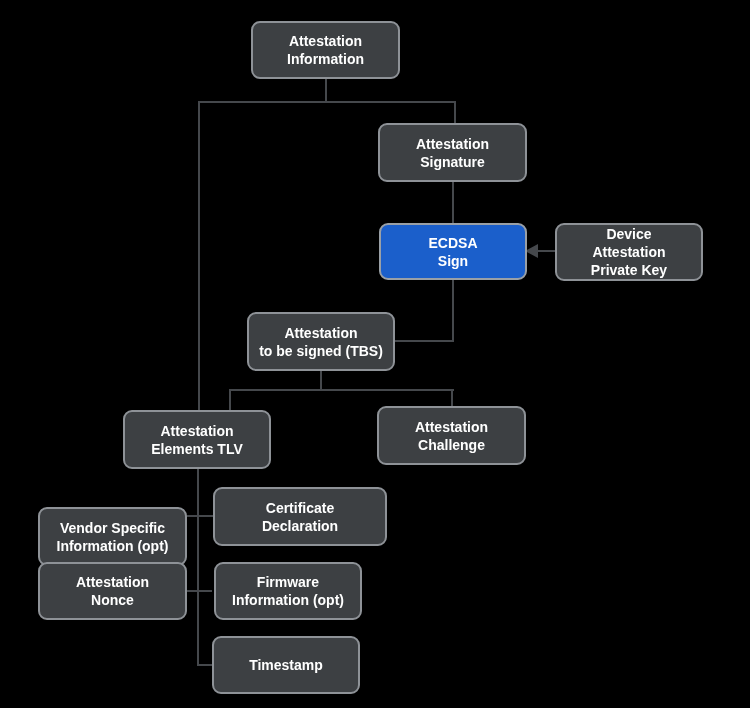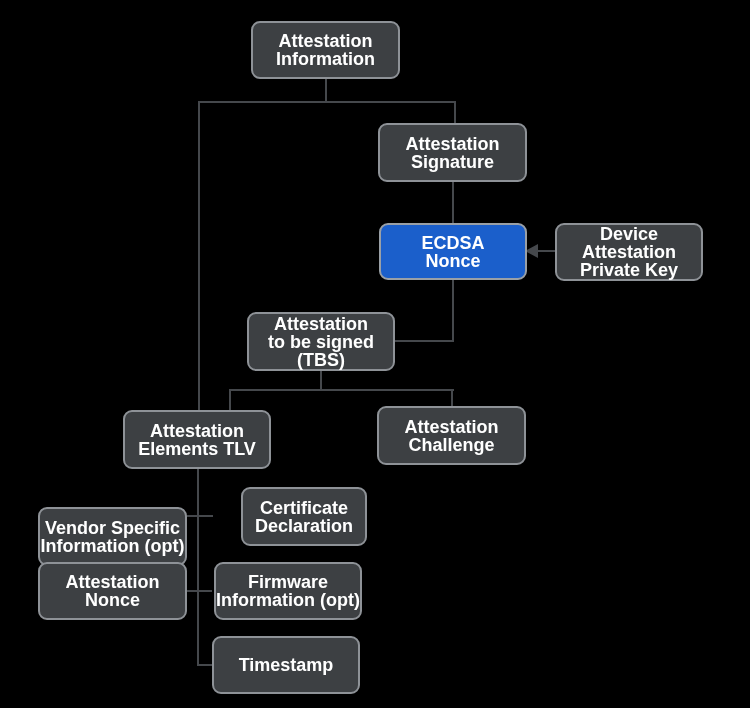--- a/index.html
+++ b/index.html
@@ -19,21 +19,21 @@
     position: absolute;
     box-sizing: border-box;
     background: var(--node-fill, #3d4043);
     border: 2px solid var(--node-border, #8e9297);
     border-radius: 9px;
     color: var(--text, #ffffff);
     display: flex;
     align-items: center;
     justify-content: center;
     text-align: center;
-    font-size: 18px;
+    font-size: 14px;
     line-height: 18px;
     font-weight: bold;
   }
   .node .lbl {
     white-space: pre-line;
     pointer-events: none;
   }
   .node.highlight {
     background: var(--highlight-fill, #1b5fcb);
     border-color: var(--highlight-border, #9aa0a6);
@@ -79,21 +79,21 @@
 Information</span>
   </div>
 
   <div class="node" style="left:378px; top:123px; width:149px; height:59px;">
     <span class="lbl">Attestation
 Signature</span>
   </div>
 
   <div class="node highlight" style="left:379px; top:223px; width:148px; height:57px;">
     <span class="lbl">ECDSA
-Nonce</span>
+Sign</span>
   </div>
 
   <div class="node" style="left:555px; top:223px; width:148px; height:58px;">
     <span class="lbl">Device
 Attestation
 Private Key</span>
   </div>
 
   <div class="node" style="left:247px; top:312px; width:148px; height:59px;">
     <span class="lbl">Attestation
@@ -108,21 +108,21 @@
   <div class="node" style="left:377px; top:406px; width:149px; height:59px;">
     <span class="lbl">Attestation
 Challenge</span>
   </div>
 
   <div class="node" style="left:38px;  top:487px; width:149px; height:59px;margin-top:20px;">
     <span class="lbl">Vendor Specific
 Information (opt)</span>
   </div>
 
-  <div class="node" style="left:213px; top:487px; width:126px; height:59px;margin-left:28px;">
+  <div class="node" style="left:213px; top:487px; width:174px; height:59px;">
     <span class="lbl">Certificate
 Declaration</span>
   </div>
 
   <div class="node" style="left:38px;  top:562px; width:149px; height:58px;">
     <span class="lbl">Attestation
 Nonce</span>
   </div>
 
   <div class="node" style="left:214px; top:562px; width:148px; height:58px;">

